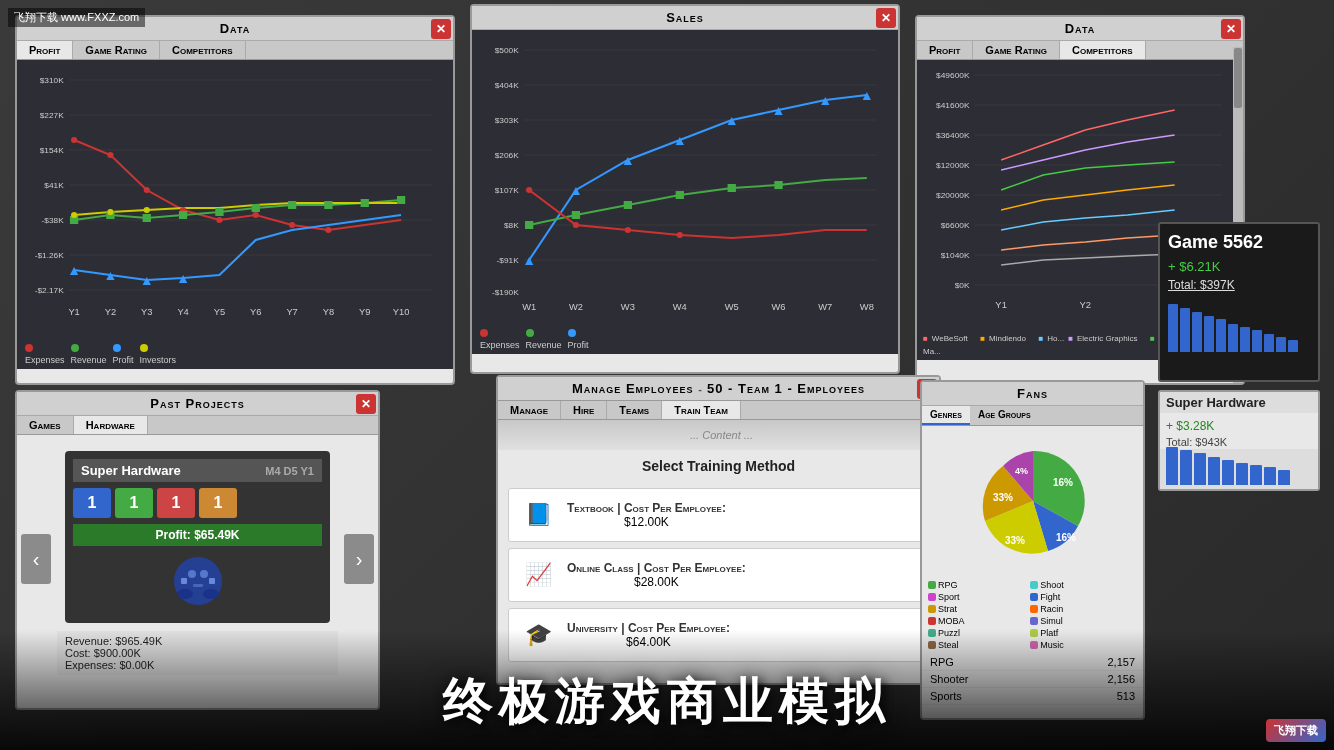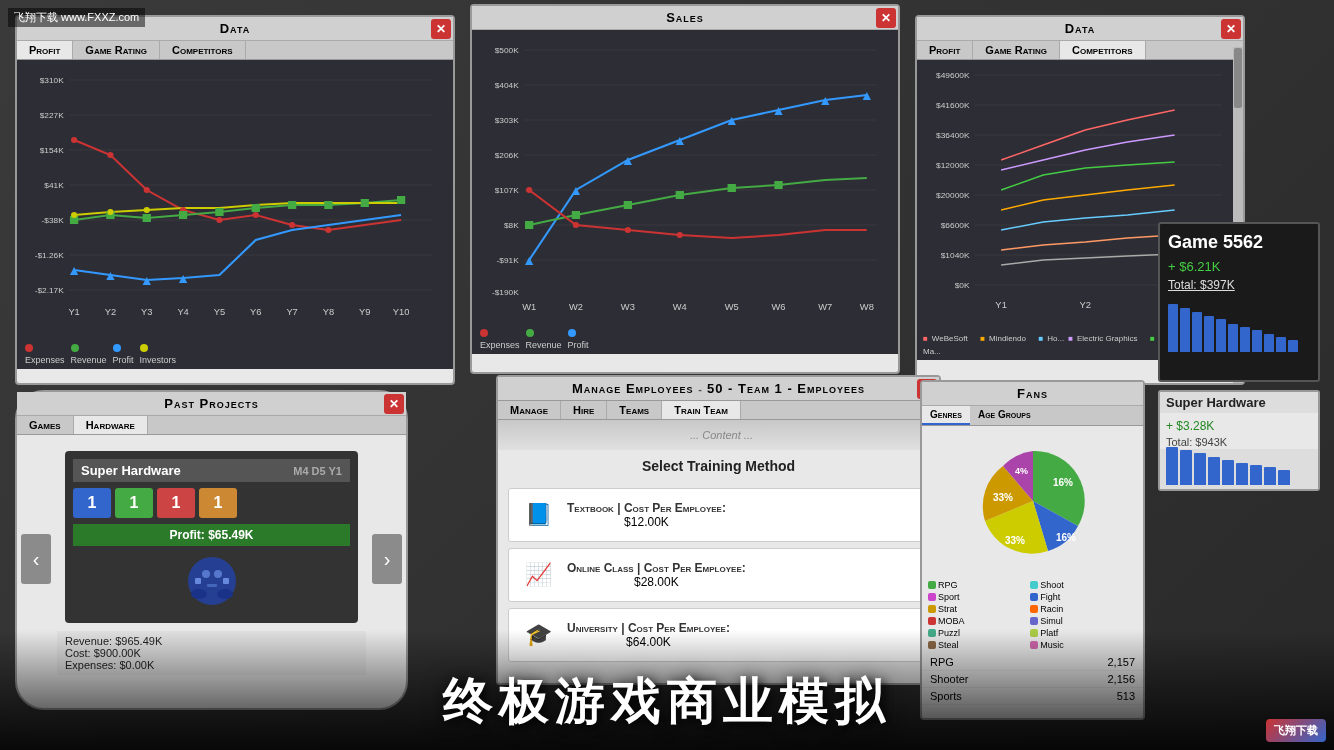--- a/index.html
+++ b/index.html
@@ -751,21 +751,21 @@
     <div class="mini-bar" style="height:33px;"></div>
     <div class="mini-bar" style="height:28px;"></div>
     <div class="mini-bar" style="height:25px;"></div>
     <div class="mini-bar" style="height:22px;"></div>
     <div class="mini-bar" style="height:18px;"></div>
     <div class="mini-bar" style="height:15px;"></div>
     <div class="mini-bar" style="height:12px;"></div>
   </div>
 </div>
 
-<div class="panel" id="panel-past-projects" style="position:absolute; top:390px; left:15px; width:393px; height:320px;border-radius:29px;">
+<div class="panel" id="panel-past-projects" style="position:absolute; top:390px; left:15px; width:365px; height:320px;">
   <div class="panel-header">Past Projects</div>
   <button class="close-btn">✕</button>
   <div class="tab-bar">
     <div class="tab">Games</div>
     <div class="tab active">Hardware</div>
   </div>
   <div style="position:relative; padding:8px 40px;">
     <div class="project-card">
       <div class="project-title-bar">
         <span class="title">Super Hardware</span>

